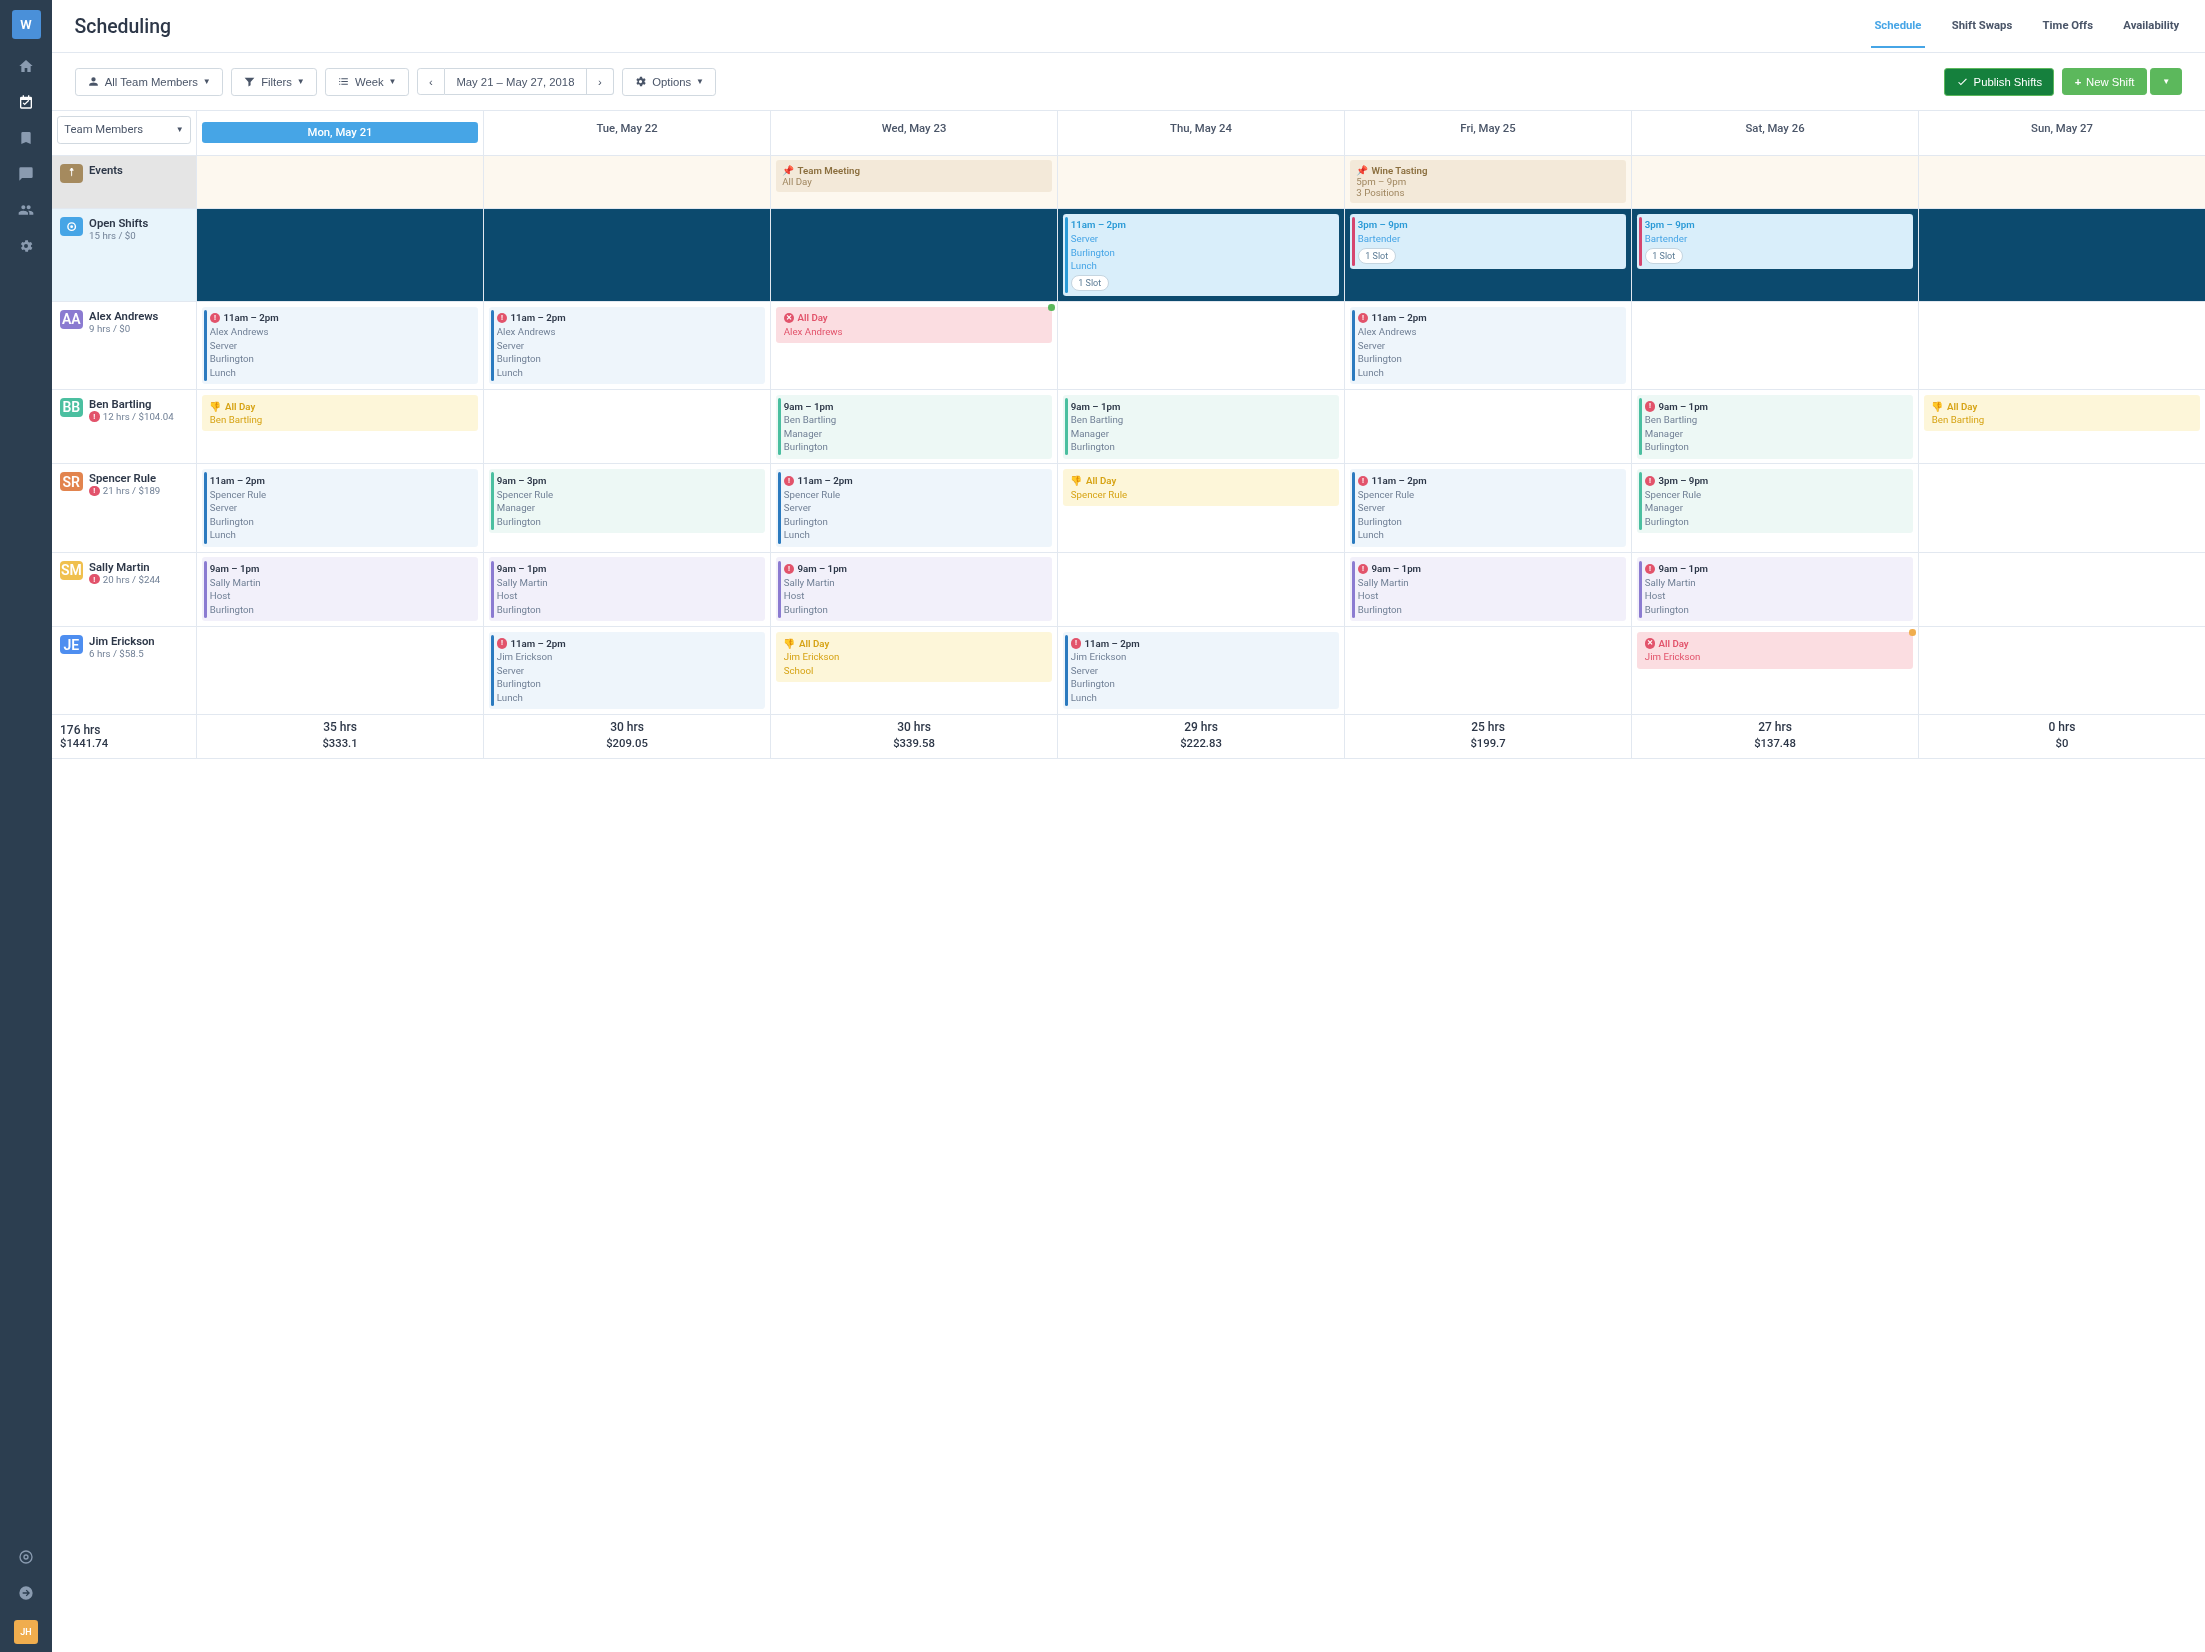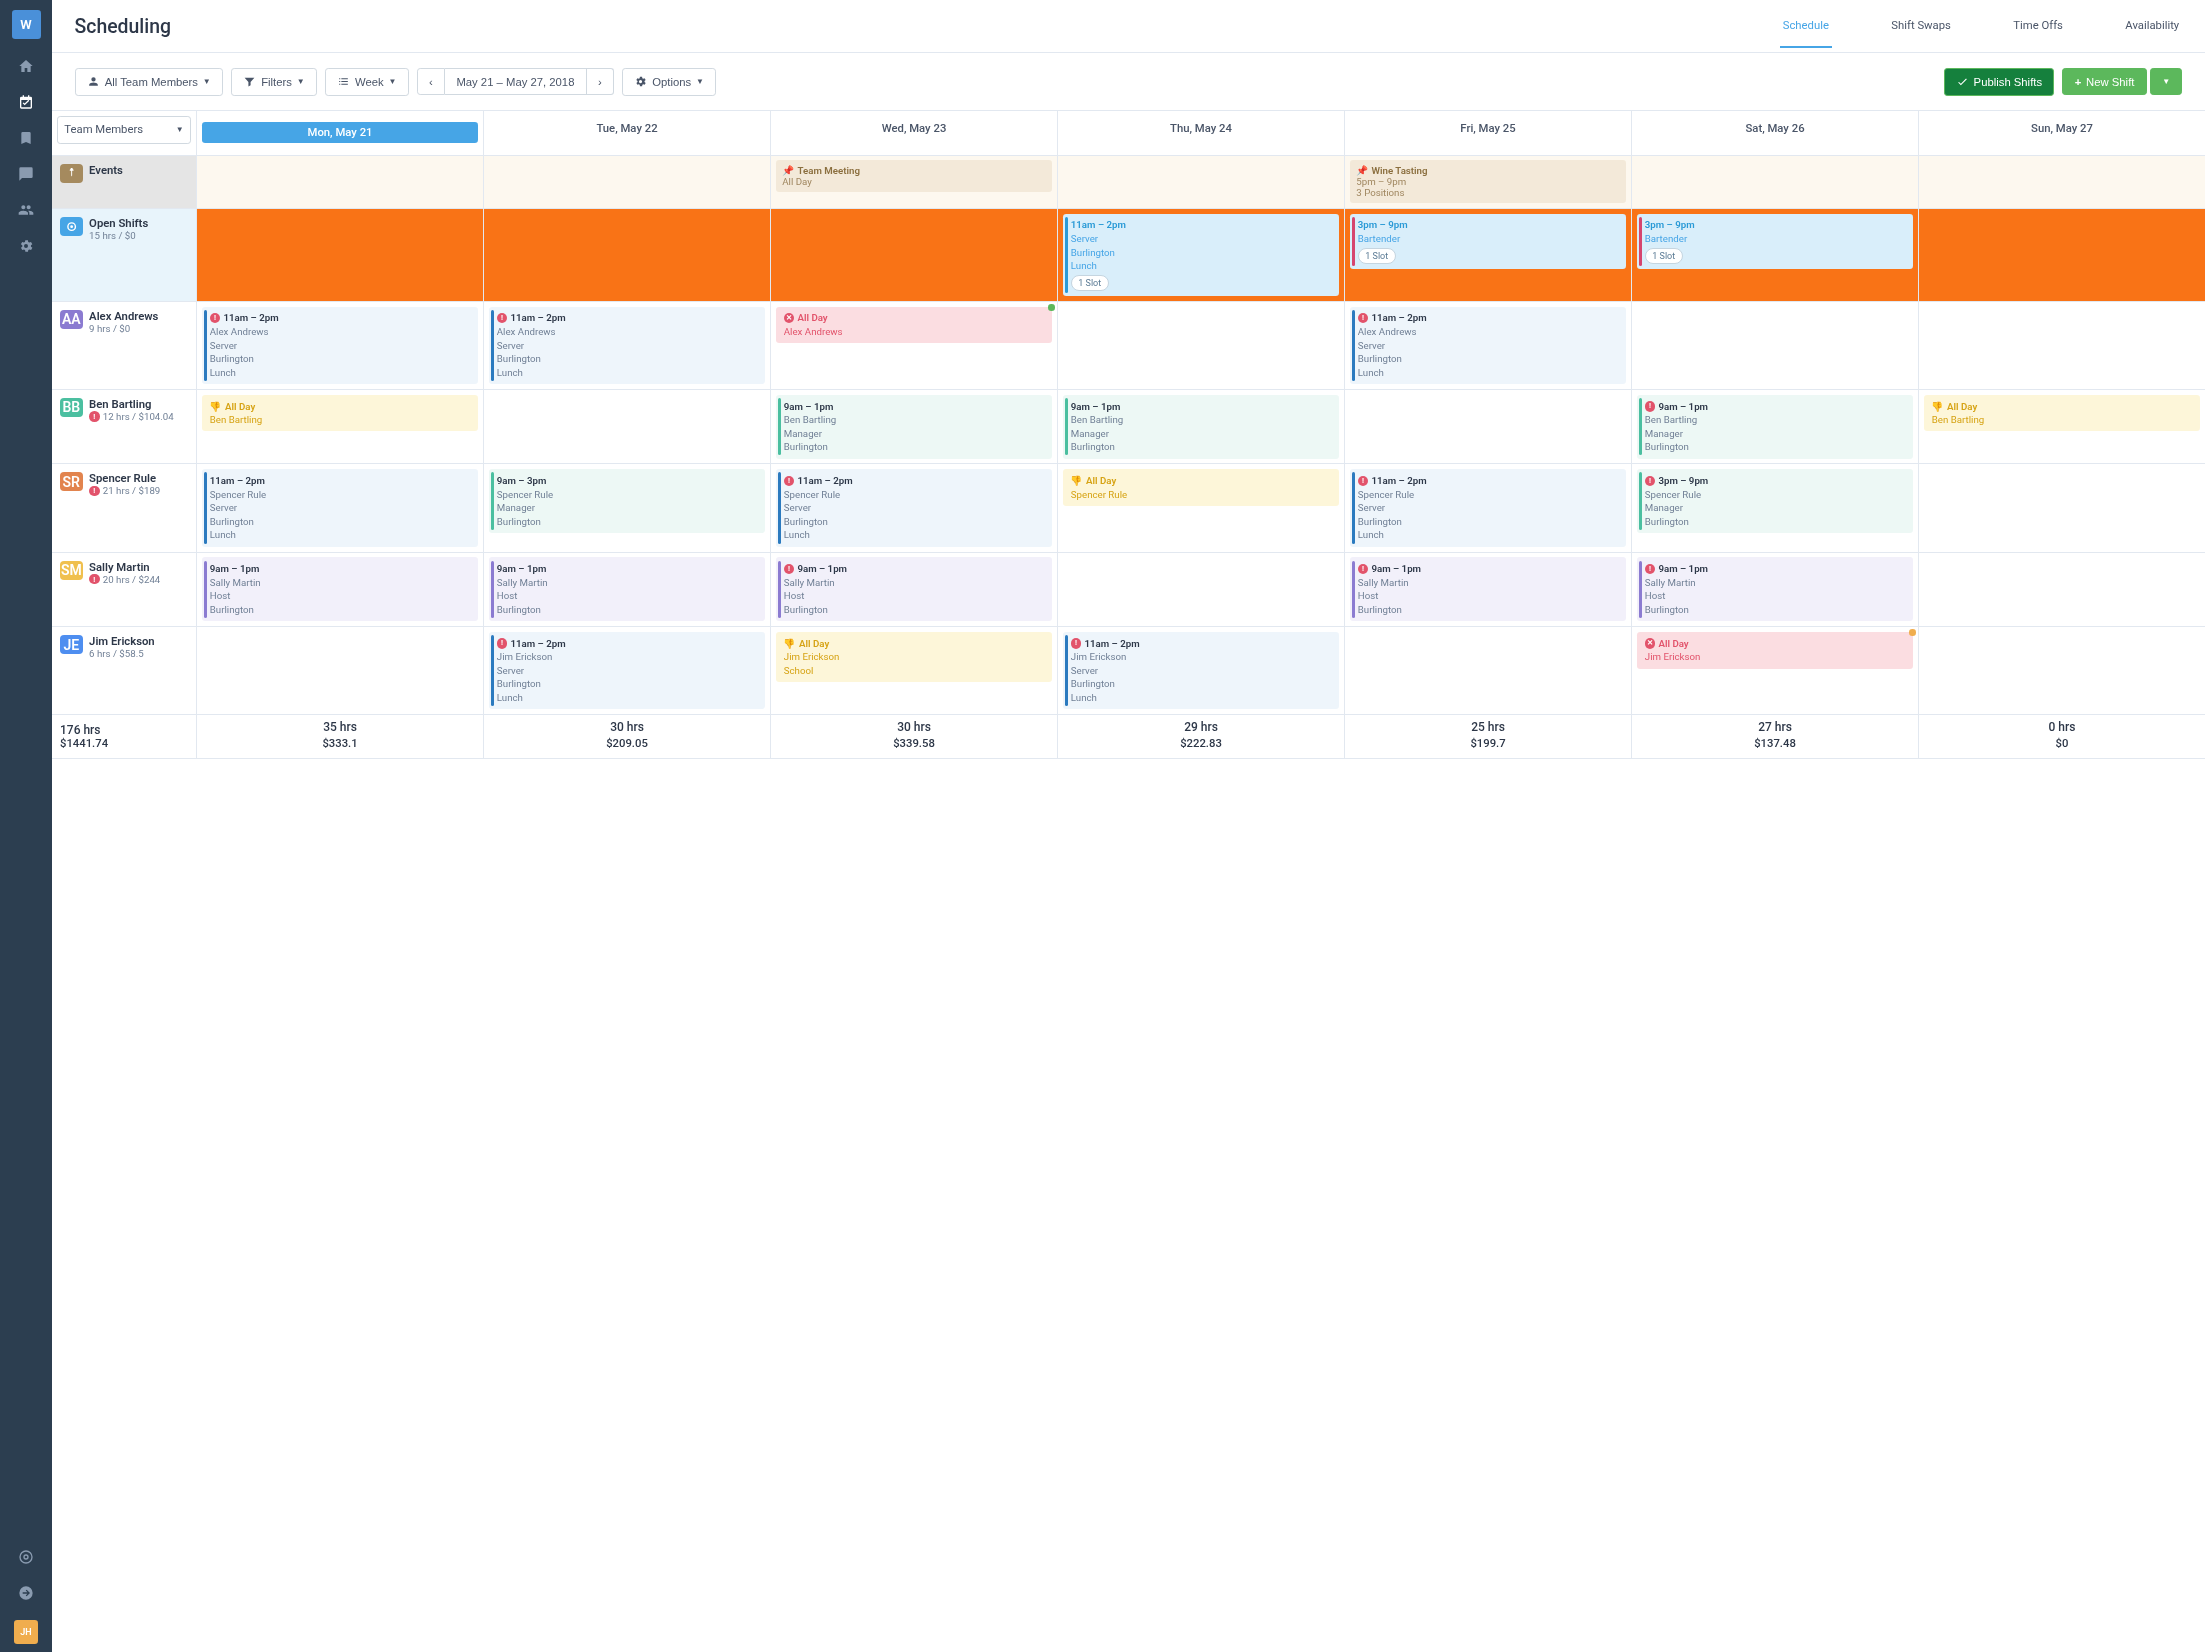--- a/index.html
+++ b/index.html
@@ -7,21 +7,21 @@
 .app { display: flex; min-height: 100vh; }
 .sidebar { width: 52px; background: #2c3e50; display: flex; flex-direction: column; align-items: center; padding-top: 9.7px; gap: 18px; }
 .sidebar-logo { width: 29px; height: 29px; background: #4a90d9; color: #fff; font-weight: 600; display: flex; align-items: center; justify-content: center; border-radius: 3.2px; font-size: 13px; }
 .sidebar-icon { color: #8a9bb0; width: 18px; height: 18px; display: flex; align-items: center; justify-content: center; cursor: pointer; }
 .sidebar-spacer { flex: 1; }
 .sidebar-avatar { width: 24px; height: 24px; background: #f0ad4e; color: #fff; font-weight: 600; display: flex; align-items: center; justify-content: center; border-radius: 3.2px; font-size: 9px; margin-bottom: 8px; }
 .main { flex: 1; display: flex; flex-direction: column; overflow: hidden; }
 .header { display: flex; align-items: center; justify-content: space-between; padding: 14.5px 22.6px 0; border-bottom: 0.8px solid #e2e8f0; }
 .page-title { font-size: 19.4px; font-weight: 500; color: #2d3748; padding-bottom: 14.5px; }
 .tabs { display: flex; gap: 24px; }
-.tab { padding: 0 3.2px 14.5px; color: #4a5568; font-weight: 400; cursor: pointer; border-bottom: 2.4px solid transparent; margin-left: 32px; }
+.tab { padding: 0 3.2px 14.5px; color: #4a5568; font-weight: 700; cursor: pointer; border-bottom: 2.4px solid transparent; }
 .tab.active { color: #46a5e6; border-bottom-color: #46a5e6; }
 .toolbar { display: flex; align-items: center; gap: 8px; padding: 14.5px 22.6px; border-bottom: 0.8px solid #e2e8f0; }
 .btn { display: inline-flex; align-items: center; gap: 4.8px; border: 0.8px solid #d1d9e0; background: #fff; padding: 6.5px 11.3px; border-radius: 3.2px; cursor: pointer; font-size: 11.3px; color: #4a5568; }
 .btn-group { display: flex; }
 .btn-group .btn { border-radius: 0; }
 .btn-group .btn:first-child { border-radius: 3.2px 0 0 3.2px; }
 .btn-group .btn:last-child { border-radius: 0 3.2px 3.2px 0; border-left: none; }
 .btn-group .btn:not(:first-child):not(:last-child) { border-left: none; }
 .toolbar-spacer { flex: 1; }
 .btn-green { background: #15803d; border-color: #5cb85c; color: #fff; }
@@ -35,21 +35,21 @@
 .col-day:last-child { border-right: none; }
 .grid-header .col-label { padding: 4.8px; }
 .grid-header .col-day { text-align: center; padding: 11.3px 4.8px; font-weight: 500; color: #4a5568; }
 .grid-header .col-day.active span { background: #46a5e6; color: #fff; padding: 4px 8px; border-radius: 3.2px; }
 .select-team { width: 100%; border: 0.8px solid #d1d9e0; border-radius: 3.2px; padding: 6.5px; display: flex; justify-content: space-between; align-items: center; cursor: pointer; }
 .row-avatar { width: 22.6px; height: 19px; border-radius: 4px; display: flex; align-items: center; justify-content: center; color: #fff; font-size: 14px; font-weight: 600; flex-shrink: 0; }
 .row-info-name { font-weight: 600; color: #2d3748; font-size: 11.3px; }
 .row-info-sub { font-size: 9.7px; color: #718096; display: flex; align-items: center; gap: 3.2px; }
 .row-events { background: #fdf8ef; }
 .row-events .col-label { background: #e5e5e5; }
-.row-open { background: #f97316; }
+.row-open { background: #0c4a6e; }
 .row-open .col-label { background: #e8f4fb; }
 .shift { border-radius: 3.2px; padding: 4.8px 6.5px 4.8px 8px; position: relative; background: #f8fafc; font-size: 9.7px; line-height: 1.4; cursor: pointer; }
 .shift .bar { position: absolute; left: 2.4px; top: 3.2px; bottom: 3.2px; width: 3.2px; border-radius: 1.6px; }
 .shift-time { font-weight: 600; color: #2d3748; display: flex; align-items: center; gap: 3.2px; }
 .shift-line { color: #718096; }
 .shift-blue { background: #eef5fb; }
 .shift-blue .bar { background: #2b7abf; }
 .shift-teal { background: #edf8f5; }
 .shift-teal .bar { background: #4bbfa0; }
 .shift-purple { background: #f2f0fa; }

